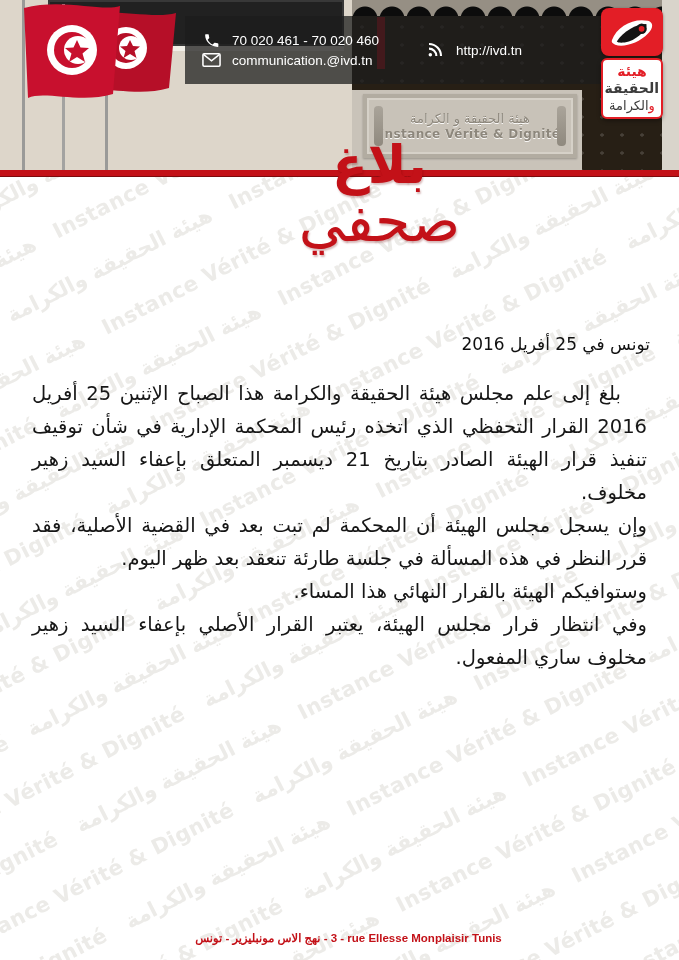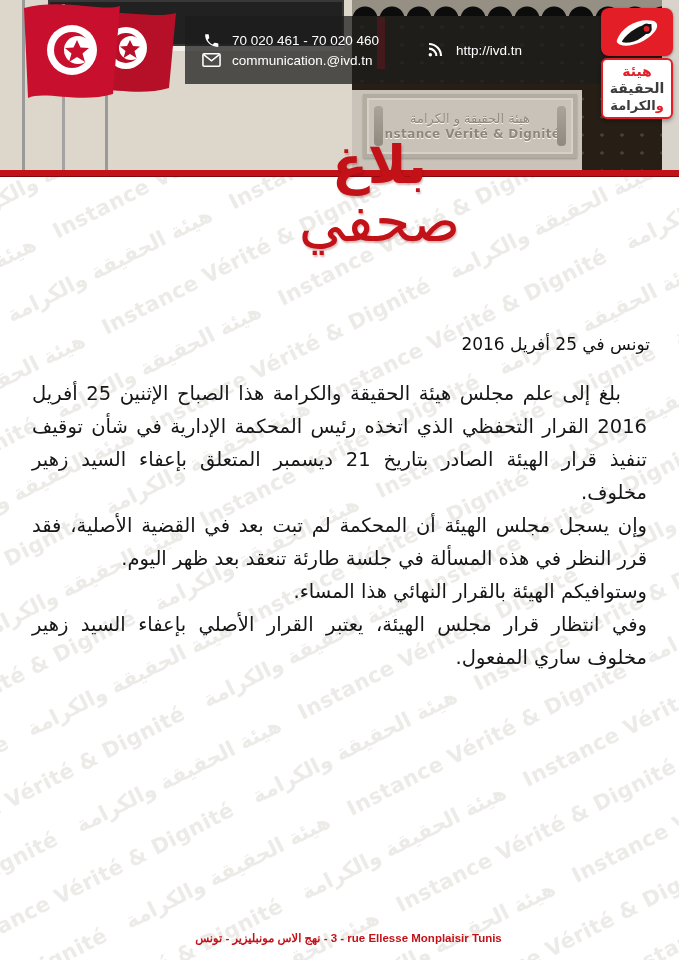--- a/index.html
+++ b/index.html
@@ -45,30 +45,30 @@
   .band{position:absolute;left:185px;top:16px;width:427px;height:68px;
         background:rgba(28,28,28,.74);z-index:3;display:flex;align-items:center;}
   .band-col{display:flex;flex-direction:column;justify-content:space-around;padding:7px 0;}
   .band-col.c1{margin-left:16px;width:200px;}
   .band-col.c2{margin-left:24px;}
   .c-row{display:flex;align-items:center;gap:11px;color:#fff;font-size:13.5px;
          font-family:"Liberation Sans",sans-serif;}
   .c-icon{width:20px;height:20px;flex:0 0 20px;display:flex;align-items:center;justify-content:center;}
 
   
-  .logo{position:absolute;left:601px;top:8px;width:72px;z-index:4;}
+  .logo{position:absolute;left:601px;top:8px;width:62px;z-index:4;}
   .logo-icon{height:48px;background:var(--logo-red,#e31e26);border-radius:8px;
              display:flex;align-items:center;justify-content:center;
              box-shadow:0 1px 3px rgba(0,0,0,.45);}
   .logo-textbox{margin-top:2px;background:#fff;border:2px solid var(--logo-red,#e31e26);
              border-radius:6px;padding:3px 2px;text-align:center;direction:rtl;
              box-shadow:0 2px 4px rgba(0,0,0,.35);line-height:17px;}
   .logo-l1{font-size:14px;font-weight:bold;color:var(--logo-red,#e31e26);}
   .logo-l2{font-size:14px;font-weight:bold;color:#3c3c3c;}
-  .logo-l3{font-size:13px;font-weight:bold;color:#3c3c3c;text-align:center;}
+  .logo-l3{font-size:13px;font-weight:normal;color:#3c3c3c;text-align:center;}
   .logo-l3 .waw{color:var(--logo-red,#e31e26);}
 
   
   .red-rule{position:absolute;top:170px;left:0;width:679px;height:6px;
             background:var(--accent-red,#c31118);border-bottom:1px solid #7e0a0d;z-index:3;}
   .title{position:absolute;top:134px;left:0;width:679px;z-index:4;text-align:center;
          direction:rtl;color:var(--accent-red,#c31118);padding-left:40px;}
   .title-l1{font-size:52px;font-weight:bold;line-height:62px;
             text-shadow:1px 2px 2px rgba(110,0,0,.28);}
   .title-l2{font-size:57px;font-weight:normal;line-height:56px;margin-top:-3px;

